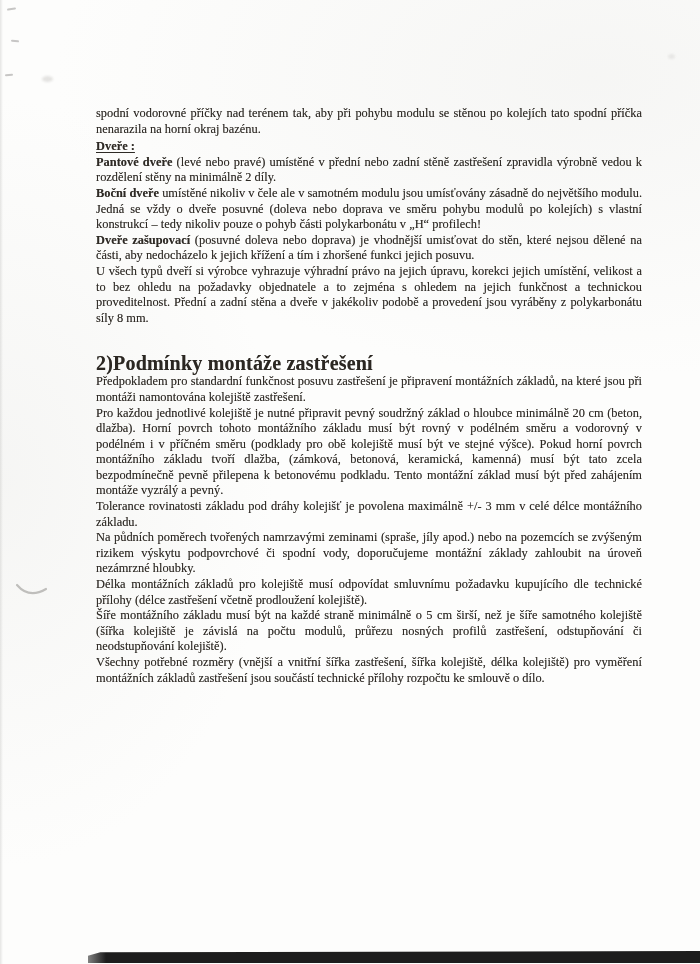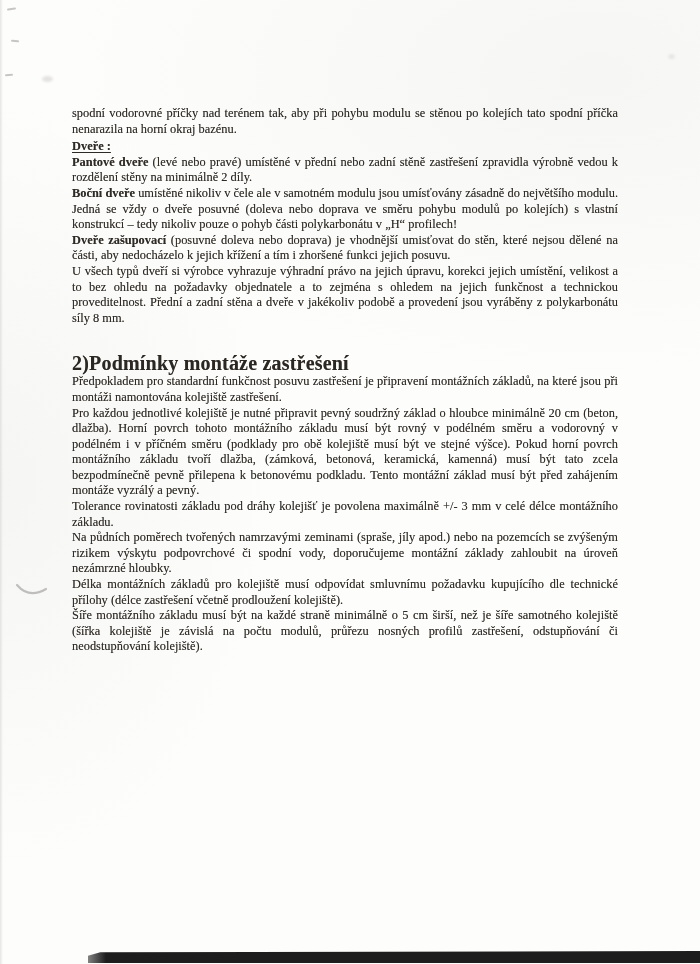--- a/index.html
+++ b/index.html
@@ -16,21 +16,21 @@
       radial-gradient(ellipse 500px 700px at 0% 50%, rgba(238,238,236,0.5), rgba(255,255,255,0) 55%),
       #fdfdfc;
     font-family: "Liberation Serif", serif;
   }
   .page {
     position: absolute;
     inset: 0;
   }
   .doc {
     position: absolute;
-    left: 72px;
+    left: 96px;
     top: 106px;
     width: 546px;
     color: #2e2a25;
     font-size: 12.4px;
     line-height: 15.6px;
     text-align: justify;
     text-justify: inter-word;
     text-shadow: 0 0 0.5px rgba(46,42,37,0.45);
   }
   .doc p { margin: 0; }
@@ -113,15 +113,16 @@
       <p><span class="b">Boční dveře</span><span> umístěné nikoliv v čele ale v samotném modulu jsou umísťovány zásadně do největšího modulu. Jedná se vždy o dveře posuvné (doleva nebo doprava ve směru pohybu modulů po kolejích) s vlastní konstrukcí – tedy nikoliv pouze o pohyb části polykarbonátu v „H“ profilech!</span></p>
       <p><span class="b">Dveře zašupovací</span><span> (posuvné doleva nebo doprava) je vhodnější umisťovat do stěn, které nejsou dělené na části, aby nedocházelo k jejich křížení a tím i zhoršené funkci jejich posuvu.</span></p>
       <p><span>U všech typů dveří si výrobce vyhrazuje výhradní právo na jejich úpravu, korekci jejich umístění, velikost a to  bez ohledu na požadavky objednatele a to zejména s ohledem na jejich funkčnost a technickou proveditelnost. Přední a zadní stěna a dveře v jakékoliv podobě a provedení jsou vyráběny z polykarbonátu síly 8 mm.</span></p>
       <div class="h-large" style="margin-top: 27px;"><span>2)Podmínky montáže zastřešení</span></div>
       <p><span>Předpokladem pro standardní funkčnost posuvu zastřešení je připravení montážních základů,  na které jsou při montáži namontována kolejiště zastřešení.</span></p>
       <p><span>Pro každou jednotlivé kolejiště je nutné připravit pevný soudržný základ o hloubce minimálně 20 cm (beton, dlažba). Horní povrch tohoto montážního základu musí být rovný v podélném směru a vodorovný v podélném i v příčném směru (podklady pro obě kolejiště musí být ve stejné výšce). Pokud horní povrch montážního základu tvoří dlažba, (zámková, betonová, keramická, kamenná) musí být tato  zcela bezpodmínečně pevně přilepena k betonovému podkladu. Tento montážní základ musí být před zahájením montáže vyzrálý a pevný.</span></p>
       <p><span>Tolerance rovinatosti základu pod dráhy kolejišť  je povolena maximálně +/- 3 mm v celé délce montážního základu.</span></p>
       <p><span>Na půdních poměrech tvořených namrzavými zeminami (spraše, jíly apod.) nebo na pozemcích se zvýšeným rizikem výskytu podpovrchové či spodní vody, doporučujeme montážní základy zahloubit na úroveň nezámrzné hloubky.</span></p>
       <p><span>Délka montážních základů pro kolejiště musí odpovídat smluvnímu požadavku kupujícího dle technické přílohy (délce zastřešení včetně prodloužení kolejiště).</span></p>
       <p><span>Šíře montážního základu  musí být na každé straně minimálně o 5 cm širší, než je šíře samotného kolejiště (šířka kolejiště je závislá na počtu modulů, průřezu nosných profilů zastřešení, odstupňování či neodstupňování kolejiště).</span></p>
+      <p><span>Všechny potřebné rozměry (vnější a vnitřní šířka zastřešení, šířka kolejiště, délka kolejiště)  pro vyměření montážních základů zastřešení jsou součástí technické přílohy  rozpočtu ke smlouvě o dílo.</span></p>
     </div>
 
 </div>
 
 </body></html>

